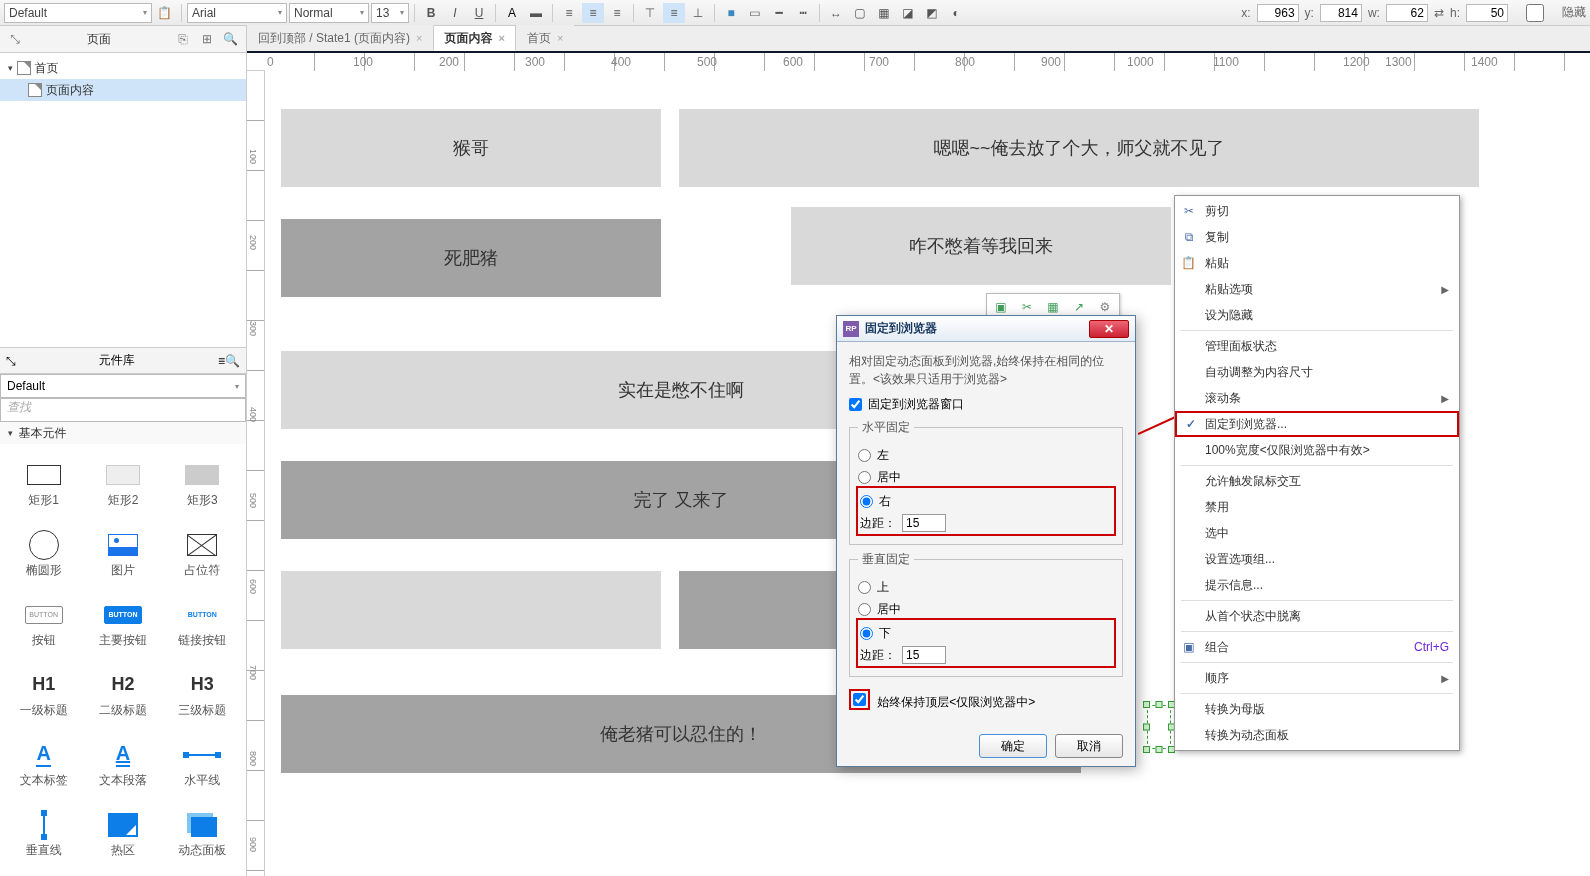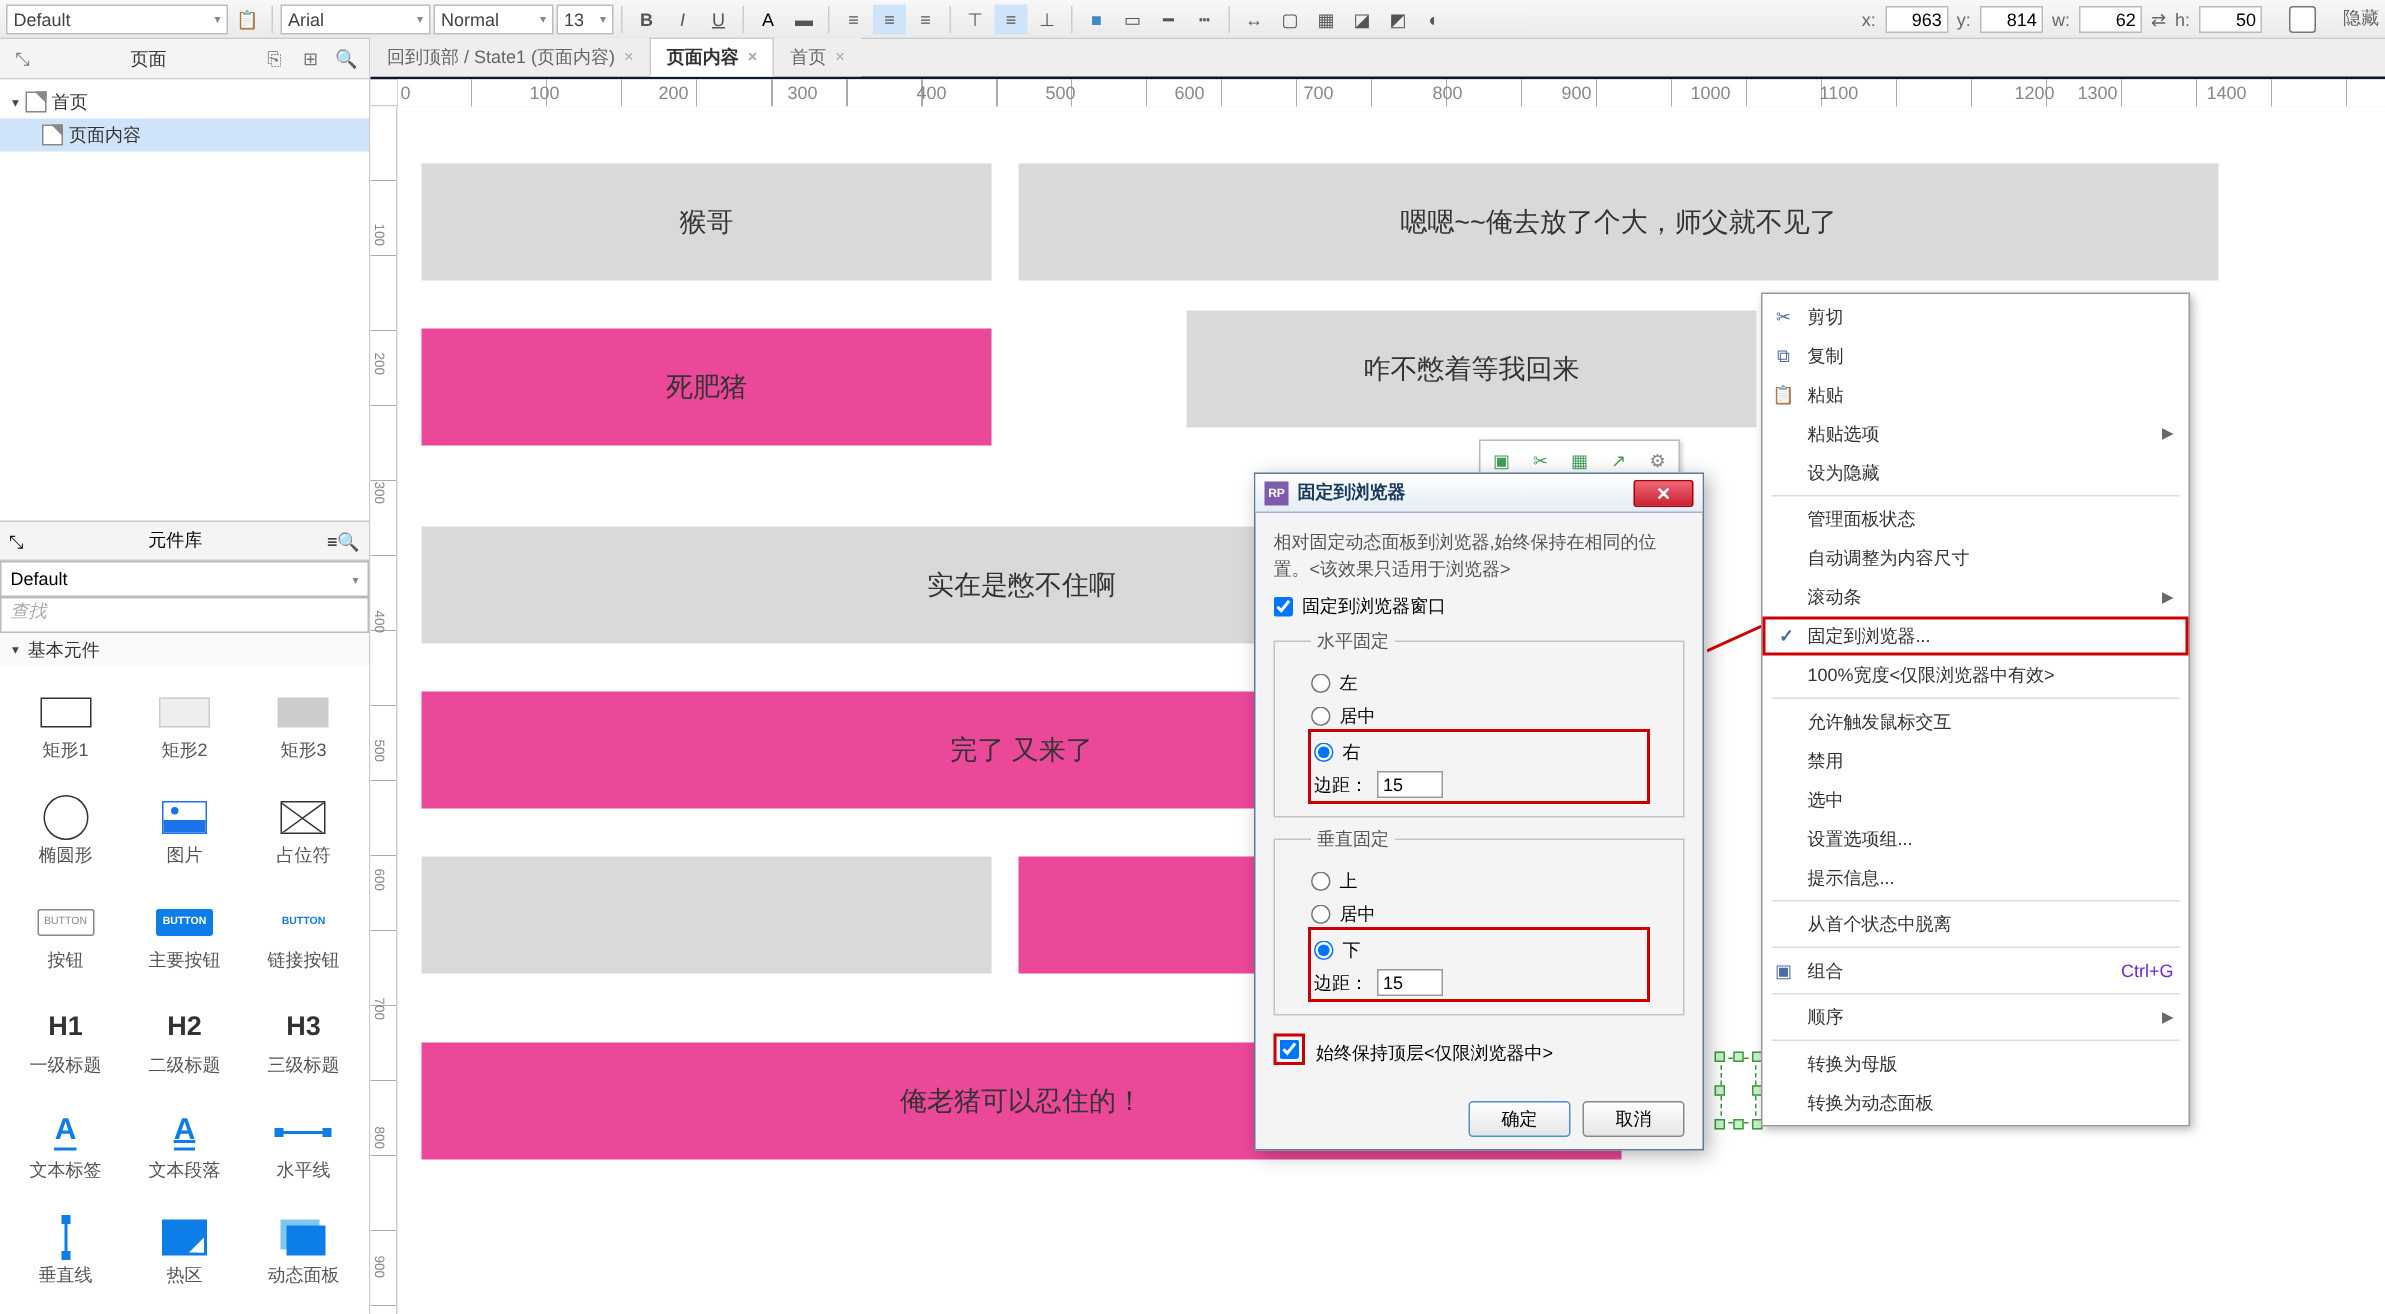--- a/index.html
+++ b/index.html
@@ -71,21 +71,21 @@
 .tab{height:26px;padding:0 10px;display:flex;align-items:center;gap:6px;border:1px solid transparent;color:#666;background:#eee;}
 .tab.active{background:#fff;border:1px solid #ccc;border-bottom-color:#fff;color:#333;font-weight:bold;}
 .tab .close{color:#aaa;font-size:11px;}
 .rulers{position:relative;height:18px;background:#fff;border-bottom:1px solid #ccc;}
 .ruler-h{position:absolute;left:18px;right:0;top:0;height:18px;background:repeating-linear-gradient(to right,#fff 0,#fff 49px,#aaa 49px,#aaa 50px);font-size:9px;color:#888;}
 .ruler-h span{position:absolute;top:2px;}
 .canvas-wrap{position:relative;flex:1;background:#fff;overflow:hidden;}
 .ruler-v{position:absolute;top:0;bottom:0;left:0;width:18px;background:repeating-linear-gradient(to bottom,#fff 0,#fff 49px,#aaa 49px,#aaa 50px);border-right:1px solid #ccc;}
 .canvas{position:absolute;left:18px;top:0;right:0;bottom:0;}
 .bk{position:absolute;width:380px;height:78px;background:#d9d9d9;display:flex;align-items:center;justify-content:center;font-size:18px;color:#333;}
-.bk.lt{background:#ec4899;}
+.bk.lt{background:#a3a3a3;}
 
 
 .ctxmenu{position:absolute;left:1174px;top:195px;width:286px;background:#fff;border:1px solid #999;box-shadow:2px 2px 6px rgba(0,0,0,.3);padding:2px 0;z-index:50;}
 .ctxmenu .mi{height:26px;display:flex;align-items:center;padding:0 10px 0 30px;position:relative;color:#333;}
 .ctxmenu .mi.hl{border:2px solid #c00;margin:0;padding:0 8px 0 28px;}
 .ctxmenu .mi .ico{position:absolute;left:6px;width:16px;height:16px;display:flex;align-items:center;justify-content:center;color:#4a6da7;}
 .ctxmenu .sep{height:1px;background:#ddd;margin:2px 6px;}
 .ctxmenu .arrow{margin-left:auto;font-size:10px;color:#666;}
 .ctxmenu .shortcut{margin-left:auto;color:#6d28d9;}
 .check{color:#0d7ee8;font-weight:bold;}
@@ -96,21 +96,21 @@
 
 .dialog{position:absolute;left:836px;top:315px;width:300px;border:1px solid #5a7aa0;box-shadow:3px 3px 12px rgba(0,0,0,.3);background:#f4f4f4;z-index:40;}
 .dialog .titlebar{height:26px;background:linear-gradient(#fff,#e4ecf5);display:flex;align-items:center;padding:0 6px;gap:6px;border-bottom:1px solid #9fb3cc;}
 .dialog .titlebar .logo{width:16px;height:16px;background:#7e5bad;display:flex;align-items:center;justify-content:center;color:#fff;font-size:8px;font-weight:bold;}
 .dialog .titlebar .title{flex:1;color:#1b3a62;font-weight:bold;}
 .dialog .titlebar .xbtn{width:40px;height:18px;background:linear-gradient(#e67,#c23);border:1px solid #a00;border-radius:2px;color:#fff;display:flex;align-items:center;justify-content:center;font-weight:bold;}
 .dialog .body{padding:10px 12px;}
 .dialog .desc{color:#555;margin-bottom:8px;line-height:1.5;}
 .dialog .chk{display:flex;align-items:center;gap:6px;margin:6px 0;}
 .dialog .chk input{width:13px;height:13px;}
-.dialog fieldset{border:1px solid #c3c3c3;padding:8px 24px 10px;margin:6px 0;}
+.dialog fieldset{border:1px solid #c3c3c3;padding:8px 8px 10px;margin:6px 0;}
 .dialog legend{padding:0 4px;color:#555;}
 .dialog .radio{display:flex;align-items:center;gap:6px;height:22px;}
 .dialog .margin-row{display:flex;align-items:center;gap:6px;margin-top:2px;}
 .dialog .margin-row input{width:44px;height:18px;border:1px solid #999;padding:0 3px;}
 .dialog .redbox{border:2px solid #c00;margin:-2px;padding:2px;}
 .dialog .btns{display:flex;justify-content:flex-end;gap:8px;padding:8px 12px;}
 .dialog .btns button{width:68px;height:24px;border:1px solid #888;background:linear-gradient(#fff,#e6e6e6);border-radius:3px;}
 .dialog .btns button.ok{border-color:#4a90d9;}
 
 

